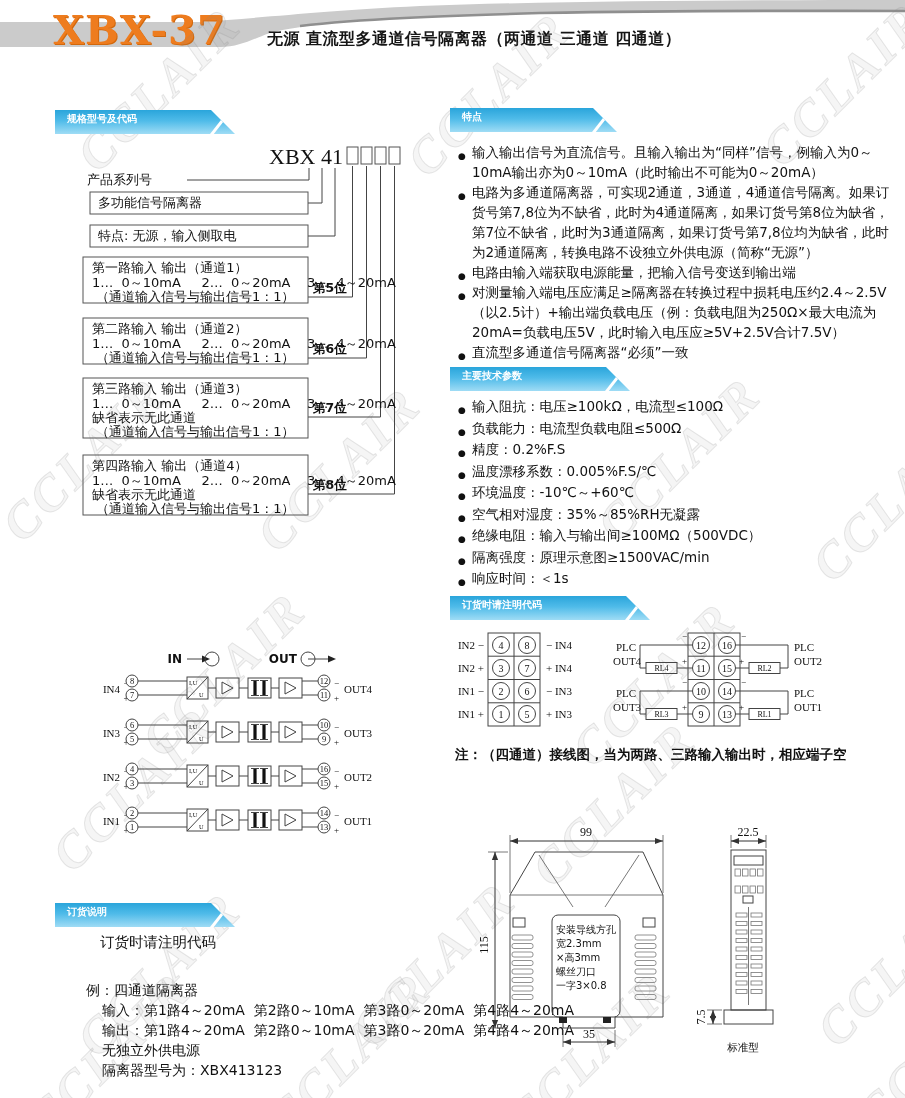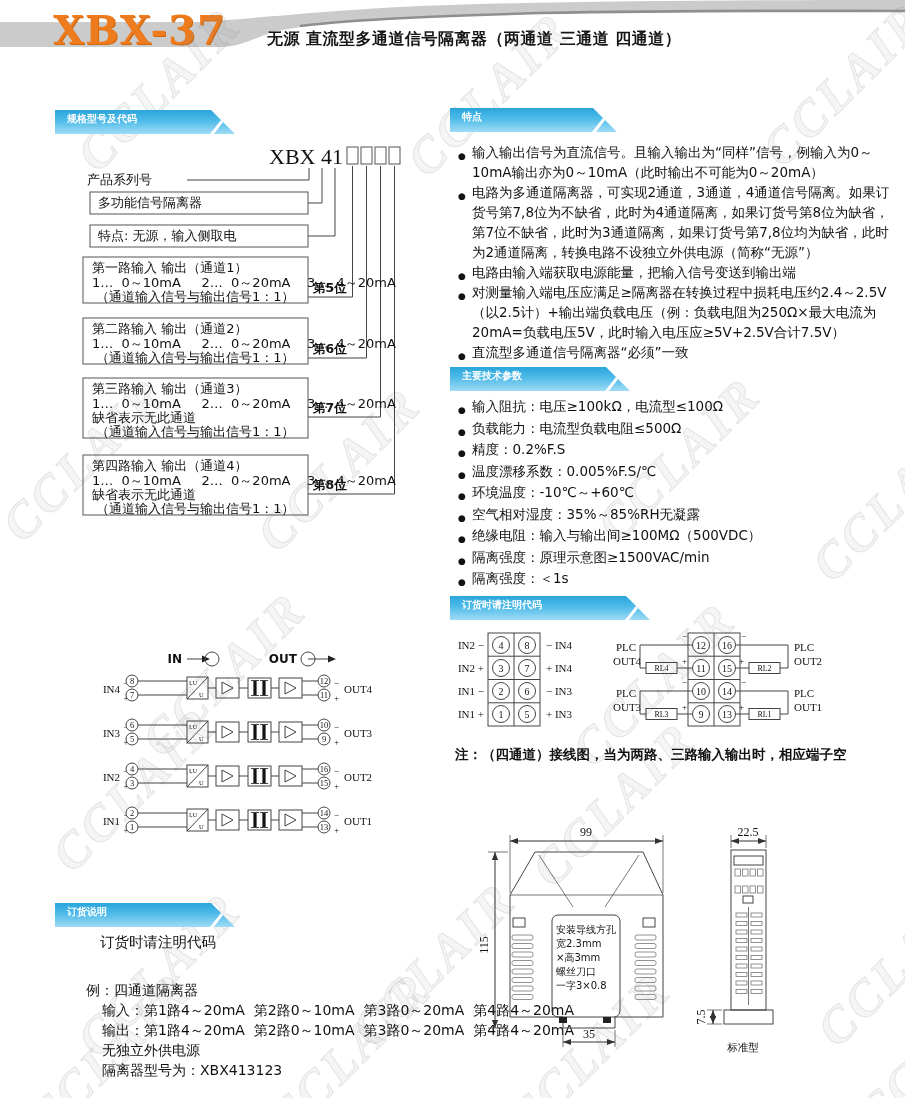--- a/index.html
+++ b/index.html
@@ -169,21 +169,21 @@
   </div>
   <div class="list params">
     <div class="blt"><span class="dot">●</span><span>输入阻抗：电压≥100kΩ，电流型≤100Ω</span></div>
     <div class="blt"><span class="dot">●</span><span>负载能力：电流型负载电阻≤500Ω</span></div>
     <div class="blt"><span class="dot">●</span><span>精度：0.2%F.S</span></div>
     <div class="blt"><span class="dot">●</span><span>温度漂移系数：0.005%F.S/℃</span></div>
     <div class="blt"><span class="dot">●</span><span>环境温度：-10℃～+60℃</span></div>
     <div class="blt"><span class="dot">●</span><span>空气相对湿度：35%～85%RH无凝露</span></div>
     <div class="blt"><span class="dot">●</span><span>绝缘电阻：输入与输出间≥100MΩ（500VDC）</span></div>
     <div class="blt"><span class="dot">●</span><span>隔离强度：原理示意图≥1500VAC/min</span></div>
-    <div class="blt"><span class="dot">●</span><span>隔离强度：＜1s</span></div>
+    <div class="blt"><span class="dot">●</span><span>响应时间：＜1s</span></div>
   </div>
 
   <svg class="diagram" style="left:52px;top:645px" width="400" height="240" viewBox="0 0 400 240">
     <g>
       <text class="tb12" text-anchor="end" x="130" y="18">IN</text>
       <line class="ln" x1="135" y1="14" x2="150" y2="14"></line>
       <path class="fillb" d="M150,10.5 L158,14 L150,17.5 Z"></path>
       <circle class="ln" cx="160" cy="14" r="7"></circle>
     </g>
     <g>

